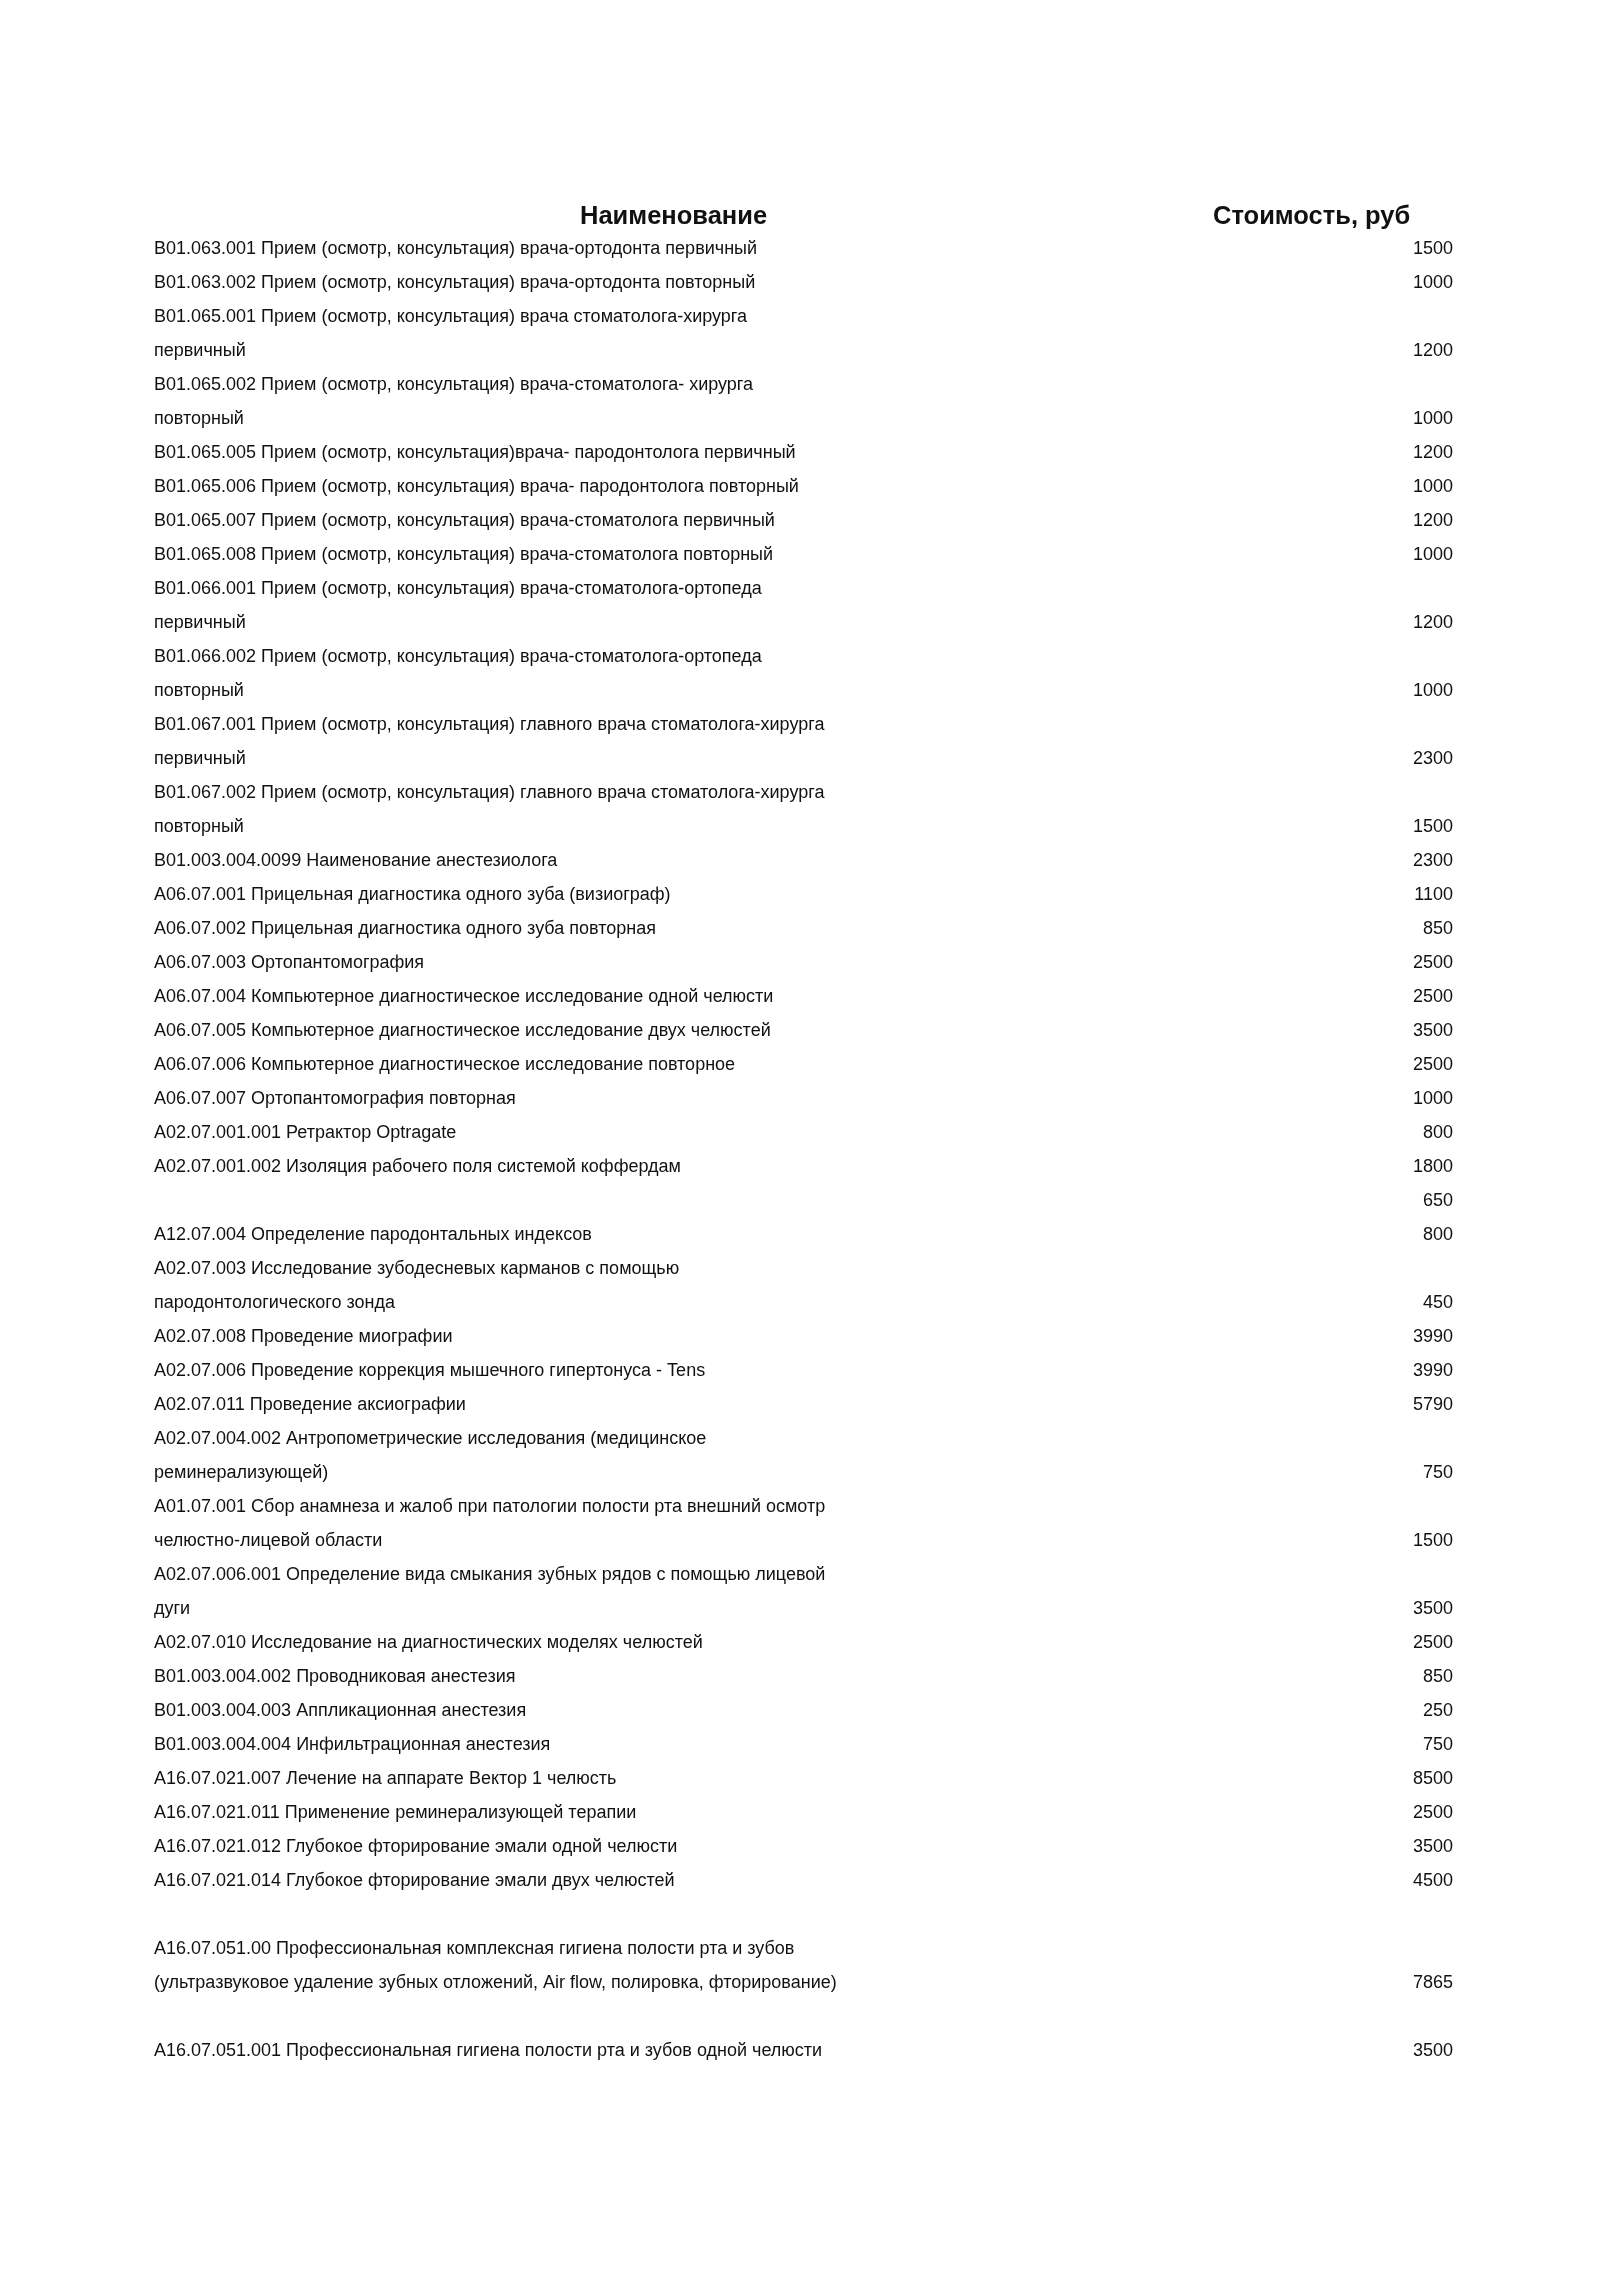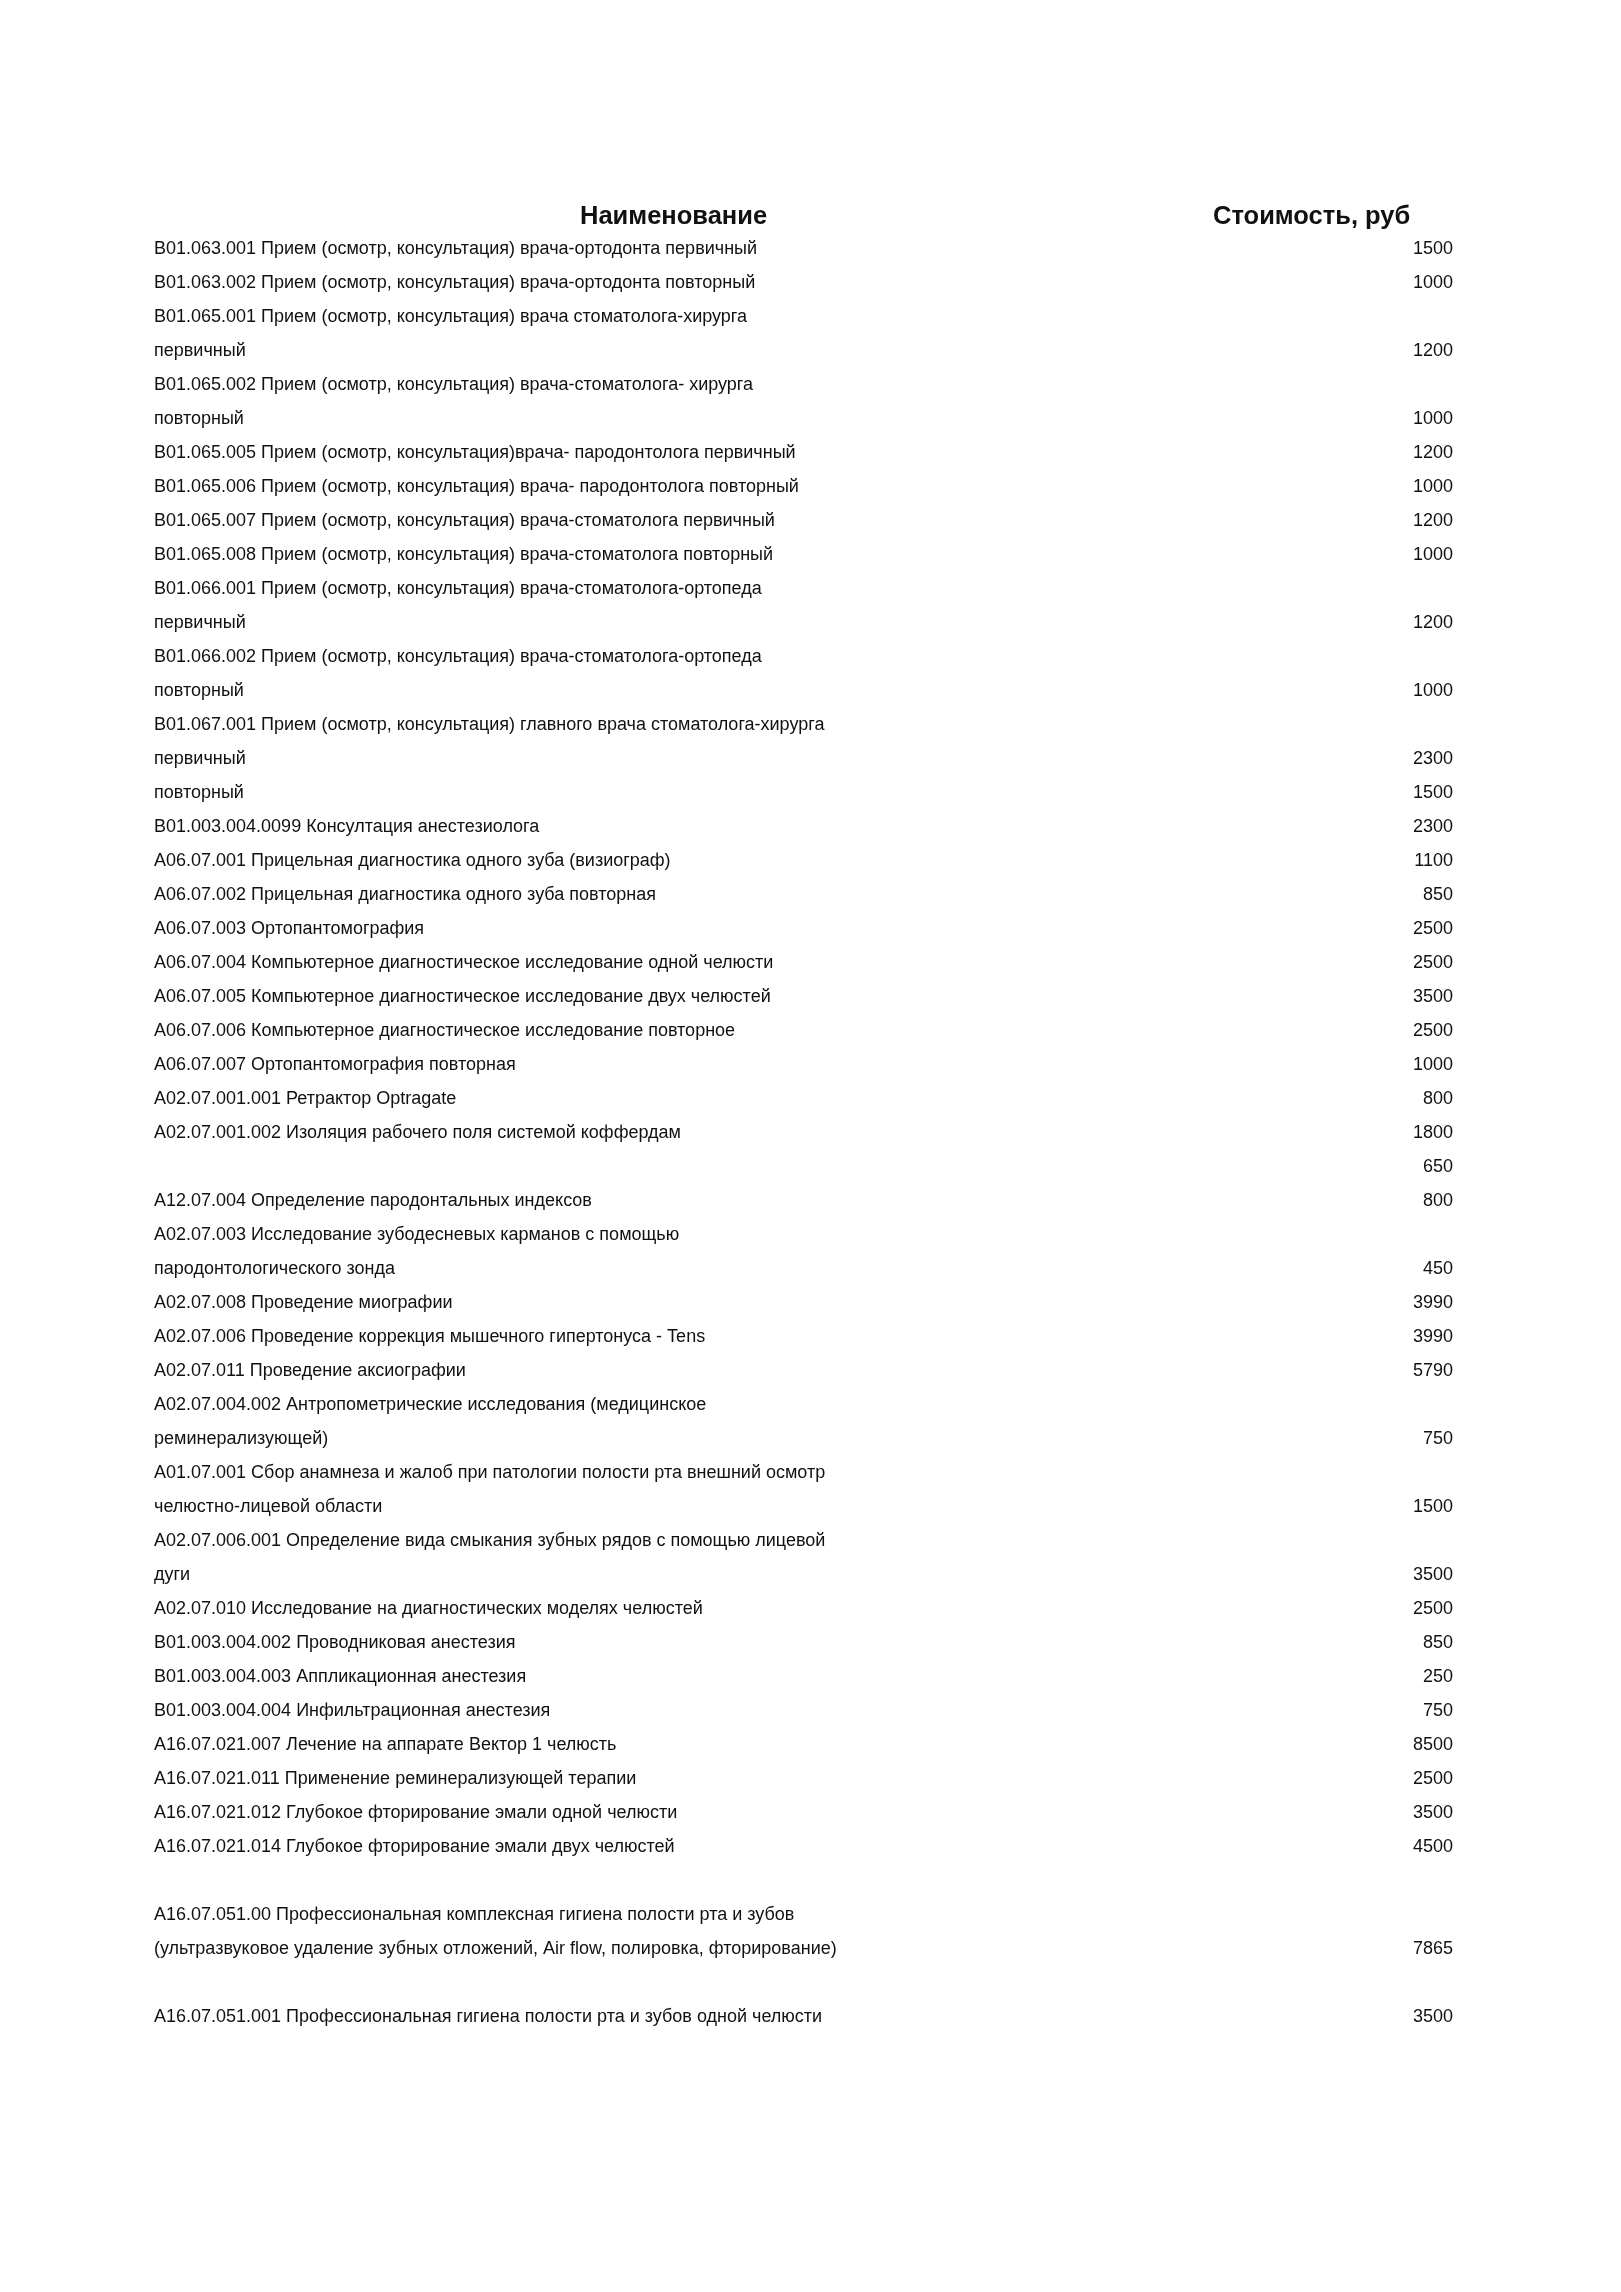--- a/index.html
+++ b/index.html
@@ -79,25 +79,29 @@
       </div>
       <div class="line">
         <span class="txt">B01.067.001 Прием (осмотр, консультация) главного врача стоматолога-хирурга</span>
         <span class="price"></span>
       </div>
       <div class="line">
         <span class="txt">первичный</span>
         <span class="price">2300</span>
       </div>
       <div class="line">
+        <span class="txt">B01.067.002 Прием (осмотр, консультация) главного врача стоматолога-хирурга</span>
+        <span class="price"></span>
+      </div>
+      <div class="line">
         <span class="txt">повторный</span>
         <span class="price">1500</span>
       </div>
       <div class="line">
-        <span class="txt">B01.003.004.0099 Консултация анестезиолога</span>
+        <span class="txt">B01.003.004.0099 Наименование анестезиолога</span>
         <span class="price">2300</span>
       </div>
       <div class="line">
         <span class="txt">A06.07.001 Прицельная диагностика одного зуба (визиограф)</span>
         <span class="price">1100</span>
       </div>
       <div class="line">
         <span class="txt">A06.07.002 Прицельная диагностика одного зуба повторная</span>
         <span class="price">850</span>
       </div>

